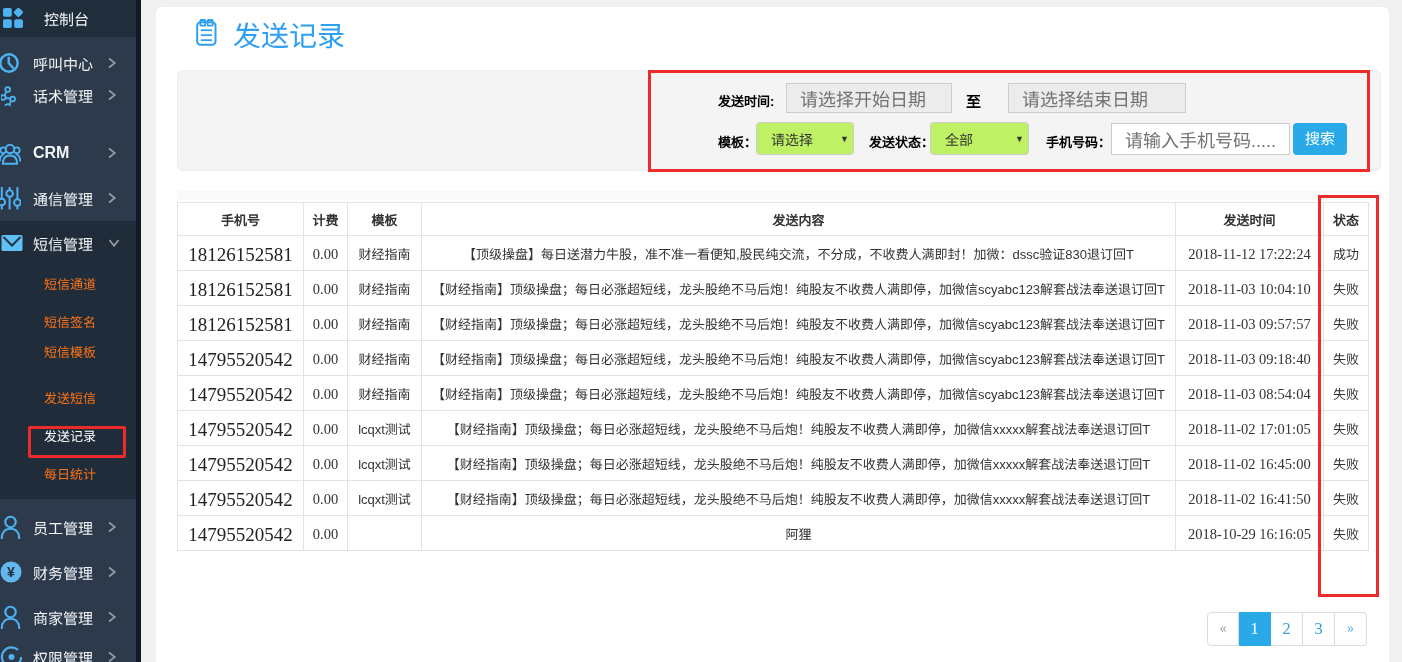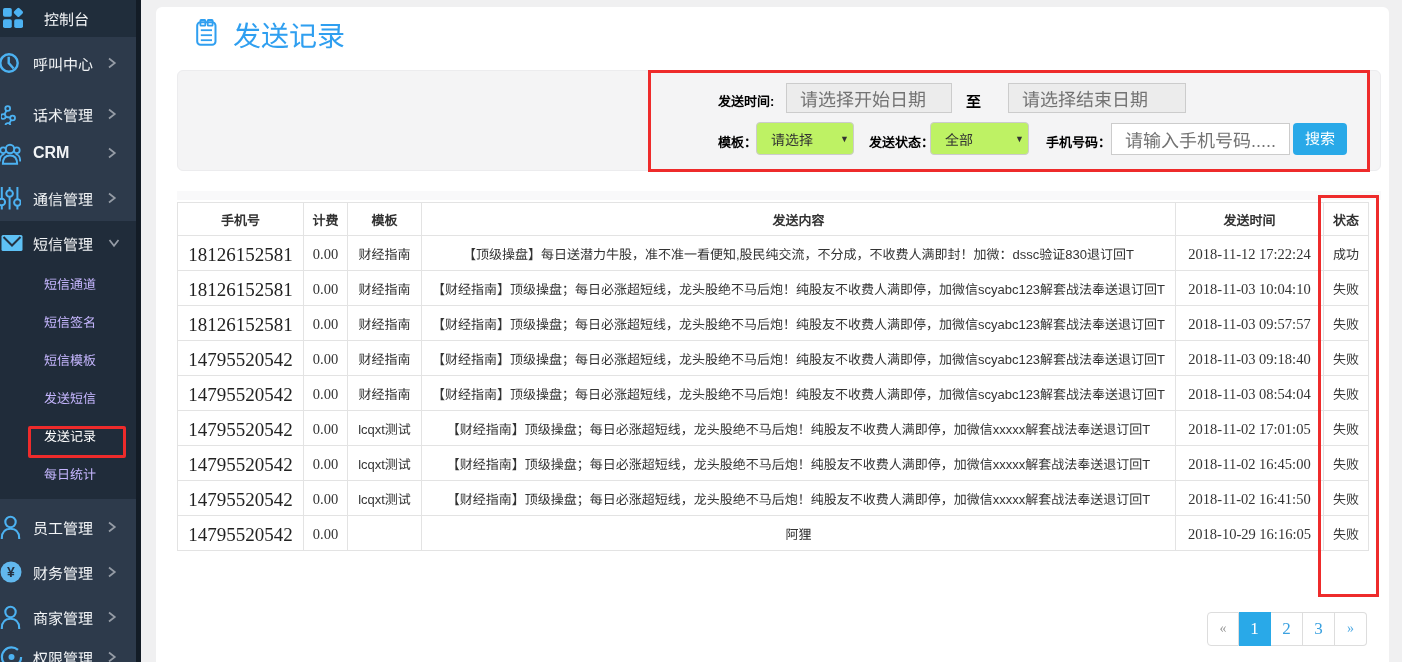--- a/index.html
+++ b/index.html
@@ -7,21 +7,21 @@
 body { font-family:"Liberation Sans", sans-serif; background:#f0f0f1; position:relative; }
 #sidebar { position:absolute; left:0; top:0; width:141px; height:662px; background:#2d3a4b; z-index:2; }
 #sidebar .edge { position:absolute; right:0; top:0; width:5px; height:662px; background:#131c26; }
 .mi { position:absolute; left:0; width:136px; height:45px; }
 .mi .txt { position:absolute; left:33px; top:50%; transform:translateY(-50%); font-size:15px; color:#f2f4f6; white-space:nowrap; }
 .mi .ar { position:absolute; left:107px; top:50%; transform:translateY(-50%); }
 .mi svg.ico { position:absolute; left:0; top:50%; transform:translateY(-50%); }
 #m-top { top:0; height:36.5px; background:#202d3b; }
 #m-top .txt { left:44px; }
 .sub { position:absolute; left:0; top:266px; width:136px; }
-.subi { position:absolute; left:44px; width:92px; height:38px; line-height:38px; font-size:13px; color:#c4b5fd; white-space:nowrap; }
+.subi { position:absolute; left:44px; width:92px; height:38px; line-height:38px; font-size:13px; color:#f97316; white-space:nowrap; }
 .subi.on { color:#ffffff; }
 #darksec { position:absolute; left:0; top:221px; width:136px; height:278px; background:#202c3a; }
 #card { position:absolute; left:156px; top:7px; width:1233px; height:655px; background:#ffffff; border-radius:6px 6px 0 0; }
 #title { position:absolute; left:233px; top:14px; font-size:28px; color:#2f9ff0; letter-spacing:0; }
 #searchbox { position:absolute; left:177px; top:70px; width:1204px; height:101px; background:#f4f4f5; border:1px solid #ececee; border-radius:6px; }
 .lbl { position:absolute; font-size:13px; color:#000000; font-weight:bold; white-space:nowrap; }
 .inp { position:absolute; border:1px solid #cccccc; border-radius:0; font-size:18px; color:#737373; }
 .inp .ph { position:absolute; left:13px; top:50%; transform:translateY(-50%); white-space:nowrap; }
 .sel { position:absolute; background:#bef264; border:1px solid #cccccc; border-radius:4px; font-size:14px; color:#333; }
 .sel .tx { position:absolute; left:14px; top:50%; transform:translateY(-50%); }
@@ -191,21 +191,21 @@
   <div class="mi" style="top:40.5px">
     <svg class="ico" width="22" height="22" viewBox="0 0 22 22" style="left:-1px">
       <circle cx="10" cy="11" r="8.7" fill="none" stroke="#4cb2f2" stroke-width="2.4"></circle>
       <path d="M9.7 4.8 L9.7 11 L14.6 16.5" fill="none" stroke="#4cb2f2" stroke-width="2.4"></path>
     </svg>
     <span class="txt">呼叫中心</span>
     <svg class="ar" width="10" height="14" viewBox="0 0 10 14">
         <polyline points="2,2.5 7.8,7 2,11.5" fill="none" stroke="#959ca6" stroke-width="1.7"></polyline>
       </svg>
   </div>
-  <div class="mi" style="top:91px">
+  <div class="mi" style="top:72px">
     <svg class="ico" width="18" height="22" viewBox="0 0 18 22" style="left:1px">
       <path d="M6.7 5.5 L2.2 13.5 L11.6 15 L6.9 22.5" fill="none" stroke="#4cb2f2" stroke-width="1.8"></path>
       <circle cx="6.7" cy="5.5" r="2.4" fill="#2d3a4b" stroke="#4cb2f2" stroke-width="1.8"></circle>
       <circle cx="2.2" cy="13.5" r="2.4" fill="#2d3a4b" stroke="#4cb2f2" stroke-width="1.8"></circle>
       <circle cx="11.6" cy="15" r="2.4" fill="#2d3a4b" stroke="#4cb2f2" stroke-width="1.8"></circle>
       <circle cx="6.9" cy="22.5" r="2.4" fill="#2d3a4b" stroke="#4cb2f2" stroke-width="1.8"></circle>
     </svg>
     <span class="txt">话术管理</span>
     <svg class="ar" width="10" height="14" viewBox="0 0 10 14">
         <polyline points="2,2.5 7.8,7 2,11.5" fill="none" stroke="#959ca6" stroke-width="1.7"></polyline>
@@ -245,21 +245,21 @@
       <polyline points="2.5,2.5 11,11 19.5,2.5" fill="none" stroke="#253242" stroke-width="2"></polyline>
     </svg>
     <span class="txt">短信管理</span>
     <svg class="ar" width="14" height="10" viewBox="0 0 14 10">
         <polyline points="2.5,2 7,7.8 11.5,2" fill="none" stroke="#959ca6" stroke-width="1.7"></polyline>
       </svg>
   </div>
   <div class="sub">
     <div class="subi" style="top:0px">短信通道</div>
     <div class="subi" style="top:38px">短信签名</div>
-    <div class="subi" style="top:76px">短信模板</div>
+    <div class="subi" style="top:68px">短信模板</div>
     <div class="subi" style="top:114px">发送短信</div>
     <div class="subi on" style="top:152px">发送记录</div>
     <div class="subi" style="top:190px">每日统计</div>
   </div>
   <div class="mi" style="top:504px">
     <svg class="ico" width="22" height="24" viewBox="0 0 22 24" style="left:0px">
       <circle cx="10.5" cy="7" r="5.2" fill="none" stroke="#4cb2f2" stroke-width="2.1"></circle>
       <path d="M1.8 23.5 C1.8 16.5 5.3 13.8 10.5 13.8 C15.7 13.8 19.2 16.5 19.2 23.5" fill="none" stroke="#4cb2f2" stroke-width="2.1" stroke-linecap="round"></path>
     </svg>
     <span class="txt">员工管理</span>

